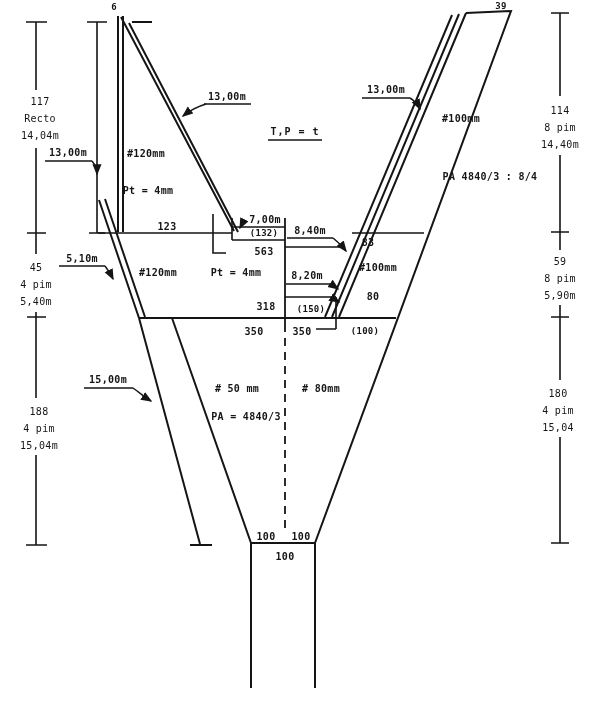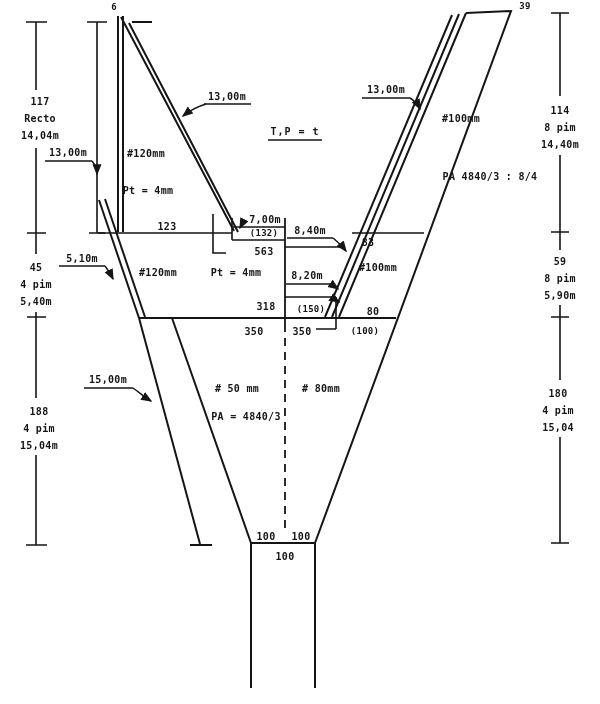--- a/index.html
+++ b/index.html
@@ -2,21 +2,21 @@
 <html><head>
 <meta charset="utf-8">
 <style>
   html,body{margin:0;padding:0;background:#ffffff;}
   .page{position:relative;width:600px;height:704px;background:#ffffff;overflow:hidden;
         font-family:"DejaVu Sans Mono",monospace;color:#151515;}
   svg{position:absolute;left:0;top:0;}
   .lbl{position:absolute;transform:translate(-50%,-50%);font-weight:bold;font-size:10px;
        letter-spacing:0.3px;white-space:nowrap;color:#151515;}
   .sm{font-size:9px;}
-  .dim{position:absolute;transform:translate(-50%,-50%);text-align:center;font-weight:bold;
+  .dim{position:absolute;transform:translate(-50%,-50%);text-align:center;font-weight:normal;
        font-size:10px;line-height:17px;white-space:nowrap;color:#151515;}
   .dim div{letter-spacing:0.3px;}
 </style>
 </head>
 <body>
 
 <div class="page">
 
   <svg width="600" height="704" viewBox="0 0 600 704">
     <defs>
@@ -134,28 +134,28 @@
   <div class="lbl" style="left:158px;top:272px">#120mm</div>
   <div class="lbl" style="left:236px;top:272px">Pt = 4mm</div>
   <div class="lbl" style="left:461px;top:118px">#100mm</div>
   <div class="lbl" style="left:490px;top:176px">PA 4840/3 : 8/4</div>
   <div class="lbl" style="left:378px;top:267px">#100mm</div>
   <div class="lbl" style="left:237px;top:388px"># 50 mm</div>
   <div class="lbl" style="left:246px;top:416px">PA = 4840/3</div>
   <div class="lbl" style="left:321px;top:388px"># 80mm</div>
 
   <div class="lbl sm" style="left:114px;top:7px">6</div>
-  <div class="lbl sm" style="left:525px;top:6px">39</div>
+  <div class="lbl sm" style="left:501px;top:6px">39</div>
   <div class="lbl" style="left:167px;top:226px">123</div>
   <div class="lbl sm" style="left:264px;top:233px">(132)</div>
   <div class="lbl" style="left:264px;top:251px">563</div>
   <div class="lbl" style="left:266px;top:306px">318</div>
   <div class="lbl" style="left:254px;top:331px">350</div>
   <div class="lbl" style="left:302px;top:331px">350</div>
   <div class="lbl sm" style="left:311px;top:309px">(150)</div>
-  <div class="lbl" style="left:373px;top:311px">80</div>
+  <div class="lbl" style="left:373px;top:296px">80</div>
   <div class="lbl sm" style="left:365px;top:331px">(100)</div>
   <div class="lbl" style="left:368px;top:242px">83</div>
   <div class="lbl" style="left:266px;top:536px">100</div>
   <div class="lbl" style="left:301px;top:536px">100</div>
   <div class="lbl" style="left:285px;top:556px">100</div>
 
 </div>
 
 </body></html>

